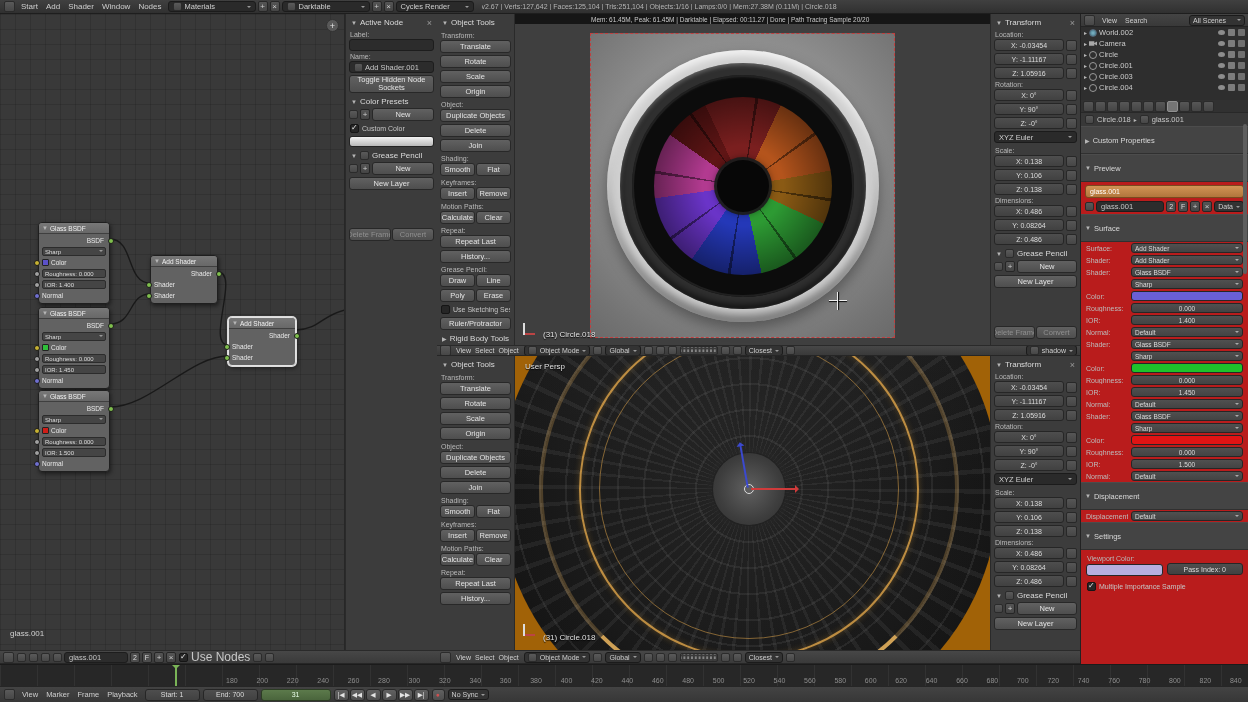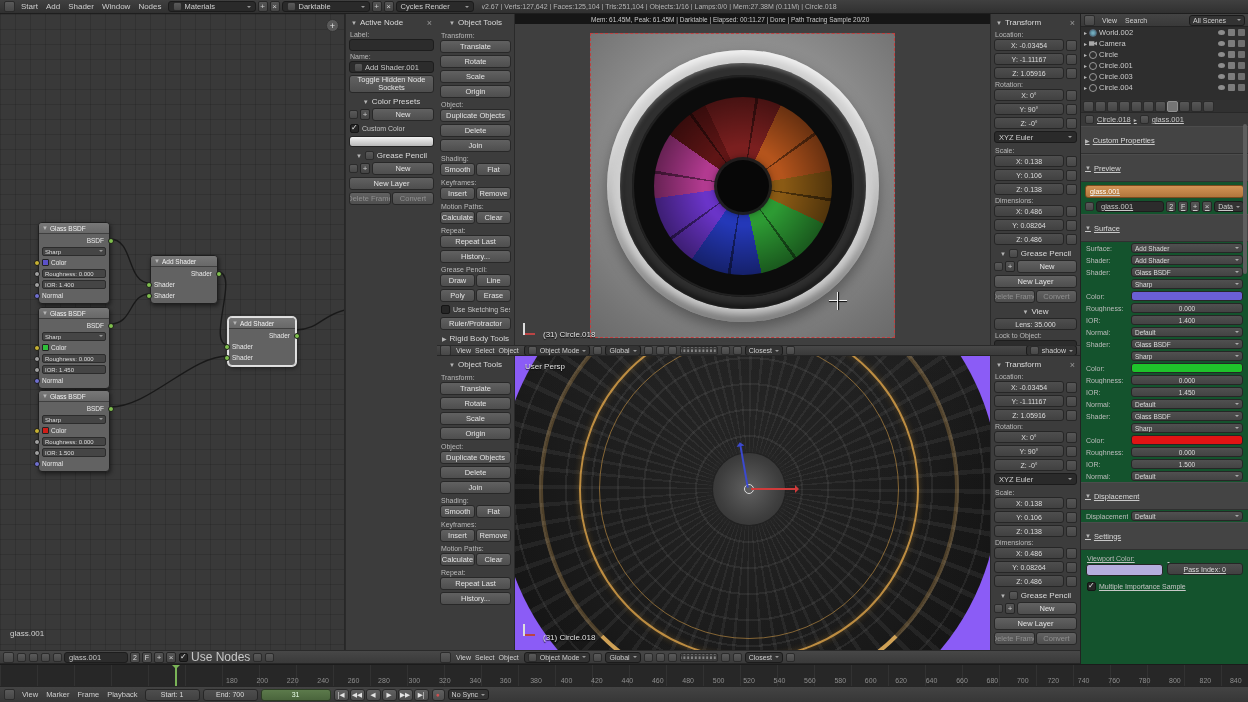--- a/index.html
+++ b/index.html
@@ -7,30 +7,30 @@
 body{position:relative;background:#2b2b2b;font-family:"Liberation Sans",sans-serif;font-size:8px;color:#c8c8c8;overflow:hidden;}
 .region{position:absolute;}
 
 .ico{display:inline-block;width:11px;height:11px;background:linear-gradient(#5a5a5a,#474747);border:1px solid #2b2b2b;border-radius:2px;flex:none;}
 .ico.tiny{width:9px;height:9px;}
 .menu{padding:0 4px;color:#cfcfcf;font-size:8px;white-space:nowrap;}
 .dd{display:inline-flex;align-items:center;gap:3px;background:#2a2a2a;border:1px solid #1b1b1b;border-radius:3px;padding:0 4px;height:12px;font-size:7.5px;color:#cfcfcf;white-space:nowrap;overflow:hidden;}
 .dd::after{content:"";width:0;height:0;border:2.5px solid transparent;border-top-color:#999;margin-left:auto;transform:translateY(1px);}
 .dd.small{height:11px;font-size:7px;padding:0 3px;background:#333;}
 .btn{display:flex;align-items:center;justify-content:center;background:linear-gradient(#616161,#4e4e4e);border:1px solid #282828;border-radius:3px;height:13px;font-size:7.5px;color:#e3e3e3;white-space:nowrap;overflow:hidden;}
-.btn.dim{color:#909090;}
+.btn.dim{color:#909090;margin-top:36px;}
 .field{display:flex;align-items:center;background:#2c2c2c;border:1px solid #1d1d1d;border-radius:3px;height:12px;padding:0 4px;font-size:7.5px;color:#c6c6c6;white-space:nowrap;overflow:hidden;}
 .num{display:flex;align-items:center;justify-content:center;background:linear-gradient(#4e4e4e,#414141);border:1px solid #262626;border-radius:3px;height:12px;padding:0 4px;font-size:7px;color:#dcdcdc;white-space:nowrap;overflow:hidden;}
 .full{width:100%;margin-bottom:2px;}
 .chk{width:9px;height:9px;background:#262626;border:1px solid #151515;border-radius:2px;display:inline-block;position:relative;flex:none;}
 .chk.on::after{content:"✓";position:absolute;left:0;top:-2px;font-size:8px;color:#e8e8e8;}
 .chkrow{display:flex;align-items:center;gap:3px;margin:3px 1px;font-size:7px;color:#c6c6c6;white-space:nowrap;overflow:hidden;}
 .tri{font-size:6px;color:#b5b5b5;flex:none;}
 .pm{display:inline-flex;align-items:center;justify-content:center;width:10px;height:11px;background:linear-gradient(#555,#454545);border:1px solid #262626;border-radius:2px;font-size:8px;color:#ccc;flex:none;}
-.ptitle{display:flex;align-items:center;gap:3px;height:13px;padding:0 2px;font-size:8px;color:#dadada;white-space:nowrap;justify-content:center;}
+.ptitle{display:flex;align-items:center;gap:3px;height:13px;padding:0 2px;font-size:8px;color:#dadada;white-space:nowrap;}
 .ptitle .px{margin-left:auto;color:#999;font-size:9px;}
 .pair{display:flex;gap:1px;margin-bottom:2px;}
 .pair .btn{flex:1;}
 
 .infobar{left:0;top:0;width:1248px;height:14px;background:linear-gradient(#404040,#303030);display:flex;align-items:center;gap:2px;padding:0 4px;border-bottom:1px solid #1e1e1e;z-index:5;}
 .infobar .menus{display:flex;}
 .idfield{height:11px;width:88px;}
 .idfield.engine{width:78px;}
 .stats{margin-left:6px;font-size:7px;color:#b5b5b5;white-space:nowrap;overflow:hidden;}
 
@@ -81,21 +81,21 @@
  conic-gradient(from 0deg,#7a1f1f 0deg 25deg,#b4541c 25deg 80deg,#8a5a14 80deg 115deg,#2d9a33 115deg 168deg,#2438b8 168deg 215deg,#6a34c8 215deg 262deg,#b23a90 262deg 305deg,#5f1515 305deg 335deg,#7a1f1f 335deg 360deg);}
 .lcenter{position:absolute;left:50%;top:50%;width:52px;height:52px;transform:translate(-50%,-50%);border-radius:50%;background:#070707;box-shadow:0 0 0 3px rgba(28,28,28,.95),0 0 9px rgba(0,0,0,.8);}
 .vlabel{position:absolute;font-size:8px;color:#e0e0e0;text-shadow:0 1px 1px #000;white-space:nowrap;}
 .axismini{position:absolute;width:16px;height:16px;}
 .axismini::before{content:"";position:absolute;left:0;bottom:2px;width:12px;height:2px;background:#b44;}
 .axismini::after{content:"";position:absolute;left:0;bottom:2px;width:2px;height:12px;background:#ddd;}
 .crosshair{position:absolute;width:18px;height:18px;}
 .crosshair::before{content:"";position:absolute;left:0;top:8px;width:18px;height:1px;background:#eee;box-shadow:0 1px 1px #000;}
 .crosshair::after{content:"";position:absolute;left:8px;top:0;width:1px;height:18px;background:#eee;box-shadow:1px 0 1px #000;}
 
-.wview{left:515px;top:356px;width:513px;height:294px;background:#8b5cf6;overflow:hidden;position:absolute;}
+.wview{left:515px;top:356px;width:513px;height:294px;background:#a16207;overflow:hidden;position:absolute;}
 .disc{position:absolute;left:-16px;top:-117px;width:500px;height:500px;border-radius:50%;background:
  linear-gradient(rgba(255,255,255,.05),transparent 50%),
  radial-gradient(circle,rgba(95,95,95,.95) 0 7%,rgba(62,62,62,.9) 7% 9%,rgba(34,34,34,.55) 9% 12%,rgba(22,22,22,.25) 12% 100%),
  repeating-radial-gradient(circle,rgba(165,165,165,.14) 0 2px,transparent 2px 26px),
  repeating-conic-gradient(from 0deg,rgba(155,155,155,.13) 0deg 1.2deg,transparent 1.2deg 5deg),
  radial-gradient(circle,#2a2a2a,#161616 70%);}
 .oring{position:absolute;border-radius:50%;}
 .oring.r1{left:64px;top:-37px;width:340px;height:340px;border:2px solid rgba(216,160,72,.85);box-shadow:0 0 6px rgba(220,160,60,.3),inset 0 0 6px rgba(220,160,60,.25);}
 .oring.r2{left:84px;top:-17px;width:300px;height:300px;border:1px solid rgba(216,160,72,.55);}
 .oarc{position:absolute;left:24px;top:-77px;width:420px;height:420px;border-radius:50%;border:4px solid transparent;border-bottom-color:rgba(238,184,96,.85);border-left-color:rgba(238,184,96,.25);border-right-color:rgba(238,184,96,.25);}
@@ -112,21 +112,21 @@
 .orow{display:flex;align-items:center;gap:2px;height:11px;padding:0 3px;font-size:7.5px;color:#cacaca;white-space:nowrap;overflow:hidden;}
 .oicon{width:8px;height:8px;border-radius:50%;border:1px solid #999;flex:none;background:transparent;}
 .oicon.world{background:radial-gradient(#7fb7c9,#3f6f7f);border-color:#567;}
 .oicon.camera{border-radius:1px;border:none;background:#a8a8a8;clip-path:polygon(0 22%,66% 22%,66% 45%,100% 25%,100% 75%,66% 55%,66% 78%,0 78%);}
 .otoggles{margin-left:auto;display:flex;gap:3px;align-items:center;}
 .tog{width:7px;height:7px;border-radius:50%;background:#8d8d8d;flex:none;}
 .tog.eye{height:5px;}
 .tog.sel{border-radius:1px;background:#7c7c7c;}
 .tog.cam{border-radius:1px;background:#6f6f6f;}
 
-.props{left:1080px;top:100px;width:168px;height:564px;background:#14532d;border-left:1px solid #222;overflow:hidden;text-decoration:underline;}
+.props{left:1080px;top:100px;width:168px;height:564px;background:#b91c1c;border-left:1px solid #222;overflow:hidden;}
 .ptabs{display:flex;gap:1px;align-items:center;background:#313131;height:13px;padding:0 2px;border-bottom:1px solid #282828;}
 .ptab{width:11px;height:11px;border-radius:2px;background:linear-gradient(#575757,#454545);border:1px solid #2b2b2b;flex:none;}
 .ptab.active{background:#757575;border-color:#909090;}
 .pcrumb{display:flex;align-items:center;gap:3px;height:13px;padding:0 4px;font-size:7.5px;background:#383838;white-space:nowrap;overflow:hidden;}
 .phead{display:flex;align-items:center;gap:3px;height:28px;padding:0 4px;font-size:7.5px;color:#d8d8d8;background:#444;border-top:1px solid #4c4c4c;border-bottom:1px solid #303030;white-space:nowrap;}
 .slotbar{height:13px;margin:3px 4px;border-radius:3px;background:linear-gradient(#d29455,#b1763c);border:1px solid #7a4a1e;display:flex;align-items:center;padding:0 4px;font-size:7px;color:#fff;}
 .dbrow{display:flex;align-items:center;gap:2px;margin:2px 4px;}
 .dbrow .field{flex:1;height:11px;}
 .badge{display:inline-flex;align-items:center;justify-content:center;min-width:10px;height:11px;background:#4d4d4d;border:1px solid #262626;border-radius:2px;font-size:7px;color:#ddd;padding:0 1px;flex:none;}
 .prow{display:flex;align-items:center;gap:3px;height:12px;padding:0 5px;}

